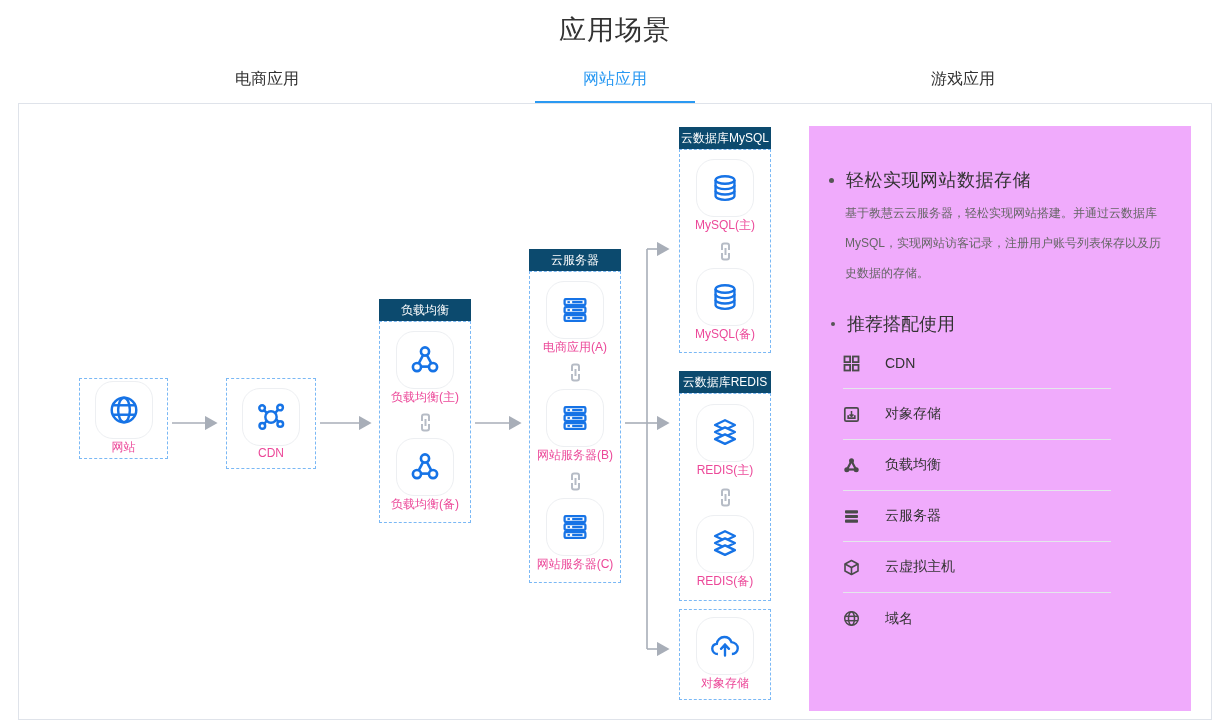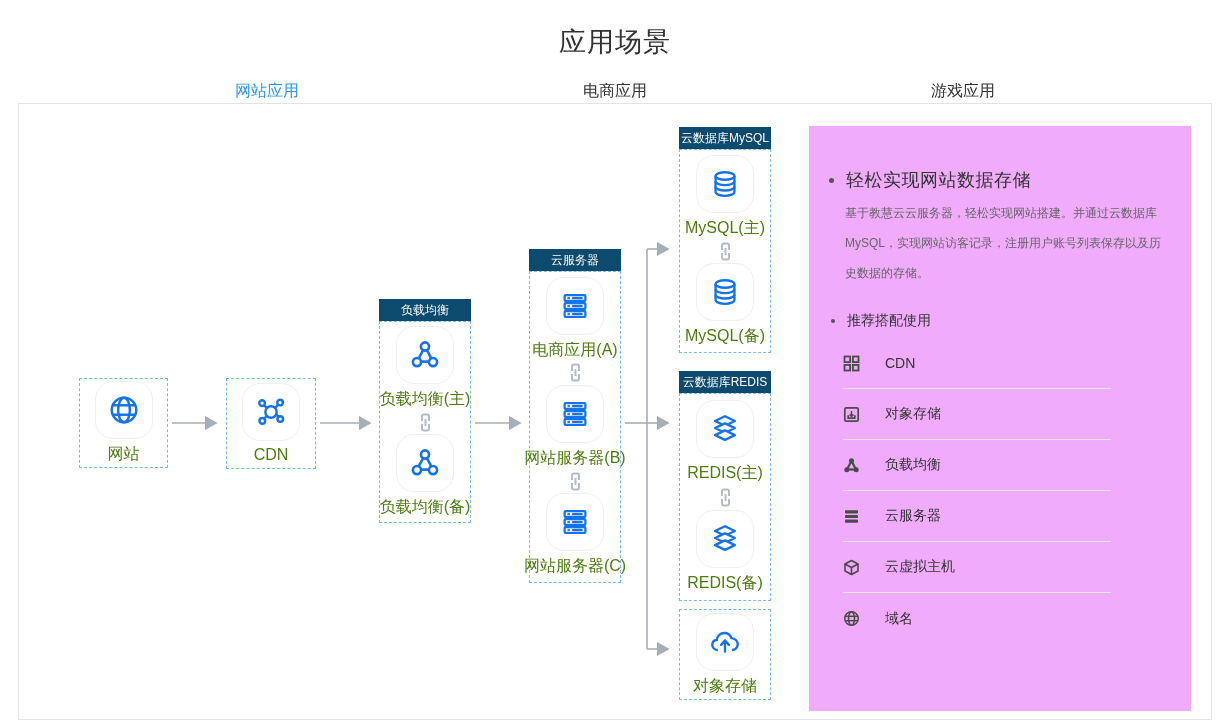--- a/index.html
+++ b/index.html
@@ -1,21 +1,21 @@
 <!DOCTYPE html>
 <html><head>
 <meta charset="utf-8">
 <style>
   * { box-sizing: border-box; margin: 0; padding: 0; }
   html,body { width:1230px; height:728px; background:#fff; overflow:hidden;
     font-family:"Liberation Sans","DejaVu Sans",sans-serif; }
   .page { position:relative; width:1230px; height:728px; }
 
   
-  .page-title { text-align:center; padding-top:24px; font-size:27px; font-weight:500;
+  .page-title { text-align:center; padding-top:12px; font-size:27px; font-weight:500;
     color:#333; letter-spacing:1px; }
 
   
   .tabs { display:flex; width:1044px; margin:0 auto; height:56px; align-items:flex-end; }
   .tab { flex:1; text-align:center; font-size:16px; color:#333; padding-bottom:14px;
     position:relative; cursor:pointer; }
   .tab.active { color:#2a99f2; }
   .tab.active .tab-underline { position:absolute; left:50%; transform:translateX(-50%);
     bottom:0; width:160px; height:3px; background:#2a99f2; }
 
@@ -29,53 +29,53 @@
 
   .dgroup { position:absolute; display:flex; flex-direction:column; }
   .ghead { height:22px; background:#0c4a6e; color:#fff; font-size:12px; line-height:22px;
     text-align:center; white-space:nowrap; flex:none; }
   .gbox { flex:1; border:1px dashed #7ab8f5; display:flex; flex-direction:column;
     align-items:center; justify-content:space-evenly; padding:2px 0; }
   .node { display:flex; flex-direction:column; align-items:center; }
   .card { width:58px; height:58px; background:#fff; border:1px solid #edeff2;
     border-radius:18px; display:flex; align-items:center; justify-content:center; }
   .card svg { width:34px; height:34px; display:block; }
-  .nlabel { margin-top:5px; font-size:16px; color:#4d7c0f; white-space:nowrap; }
+  .nlabel { font-size:12px; color:#ec4899; white-space:nowrap; }
   .chain { flex:none; line-height:0; }
   .chain svg { width:15px; height:19px; display:block; }
 
   
   .side-panel { position:absolute; left:790px; top:22px; width:382px; height:585px;
     background:#f0abfc; }
   .panel-heading { position:absolute; left:20px; top:42px; display:flex; align-items:center; }
   .dot { width:5px; height:5px; border-radius:50%; background:#555; margin-right:12px; flex:none; }
   .panel-heading .h-text { font-size:18px; color:#333; font-weight:500; letter-spacing:0.5px; }
   .panel-desc { position:absolute; left:36px; top:72px; width:316px; font-size:12px;
     color:#666; line-height:30px; }
   .panel-sub { position:absolute; left:22px; top:186px; display:flex; align-items:center; }
   .panel-sub .dot { width:4px; height:4px; }
-  .panel-sub .s-text { font-size:14px; color:#333; }
+  .panel-sub .s-text { font-size:18px; color:#333; }
   .plist { position:absolute; left:34px; top:212px; width:268px; }
   .prow { display:flex; align-items:center; height:51px; border-bottom:1px solid #e4e7eb;
     cursor:pointer; }
   .prow:last-child { border-bottom:none; }
   .picon { width:17px; height:17px; margin-right:25px; flex:none; line-height:0; }
   .picon svg { width:17px; height:17px; display:block; }
   .plabel { font-size:14px; color:#333; }
 </style>
 </head>
 <body>
 
 <div class="page">
 
   <div class="page-title">应用场景</div>
 
   <div class="tabs" id="tabs">
+      <div class="tab"><span>电商应用</span></div>
       <div class="tab active"><span>网站应用</span><span class="tab-underline"></span></div>
-      <div class="tab"><span>电商应用</span></div>
       <div class="tab"><span>游戏应用</span></div>
     </div>
 
   <div class="content-box">
 
     <div class="diagram" id="diagram">
 
       <svg class="connectors" width="790" height="617" viewBox="0 0 790 617">
         <defs>
           <marker id="ah" markerWidth="9" markerHeight="9" refX="7" refY="4.5" orient="auto">

